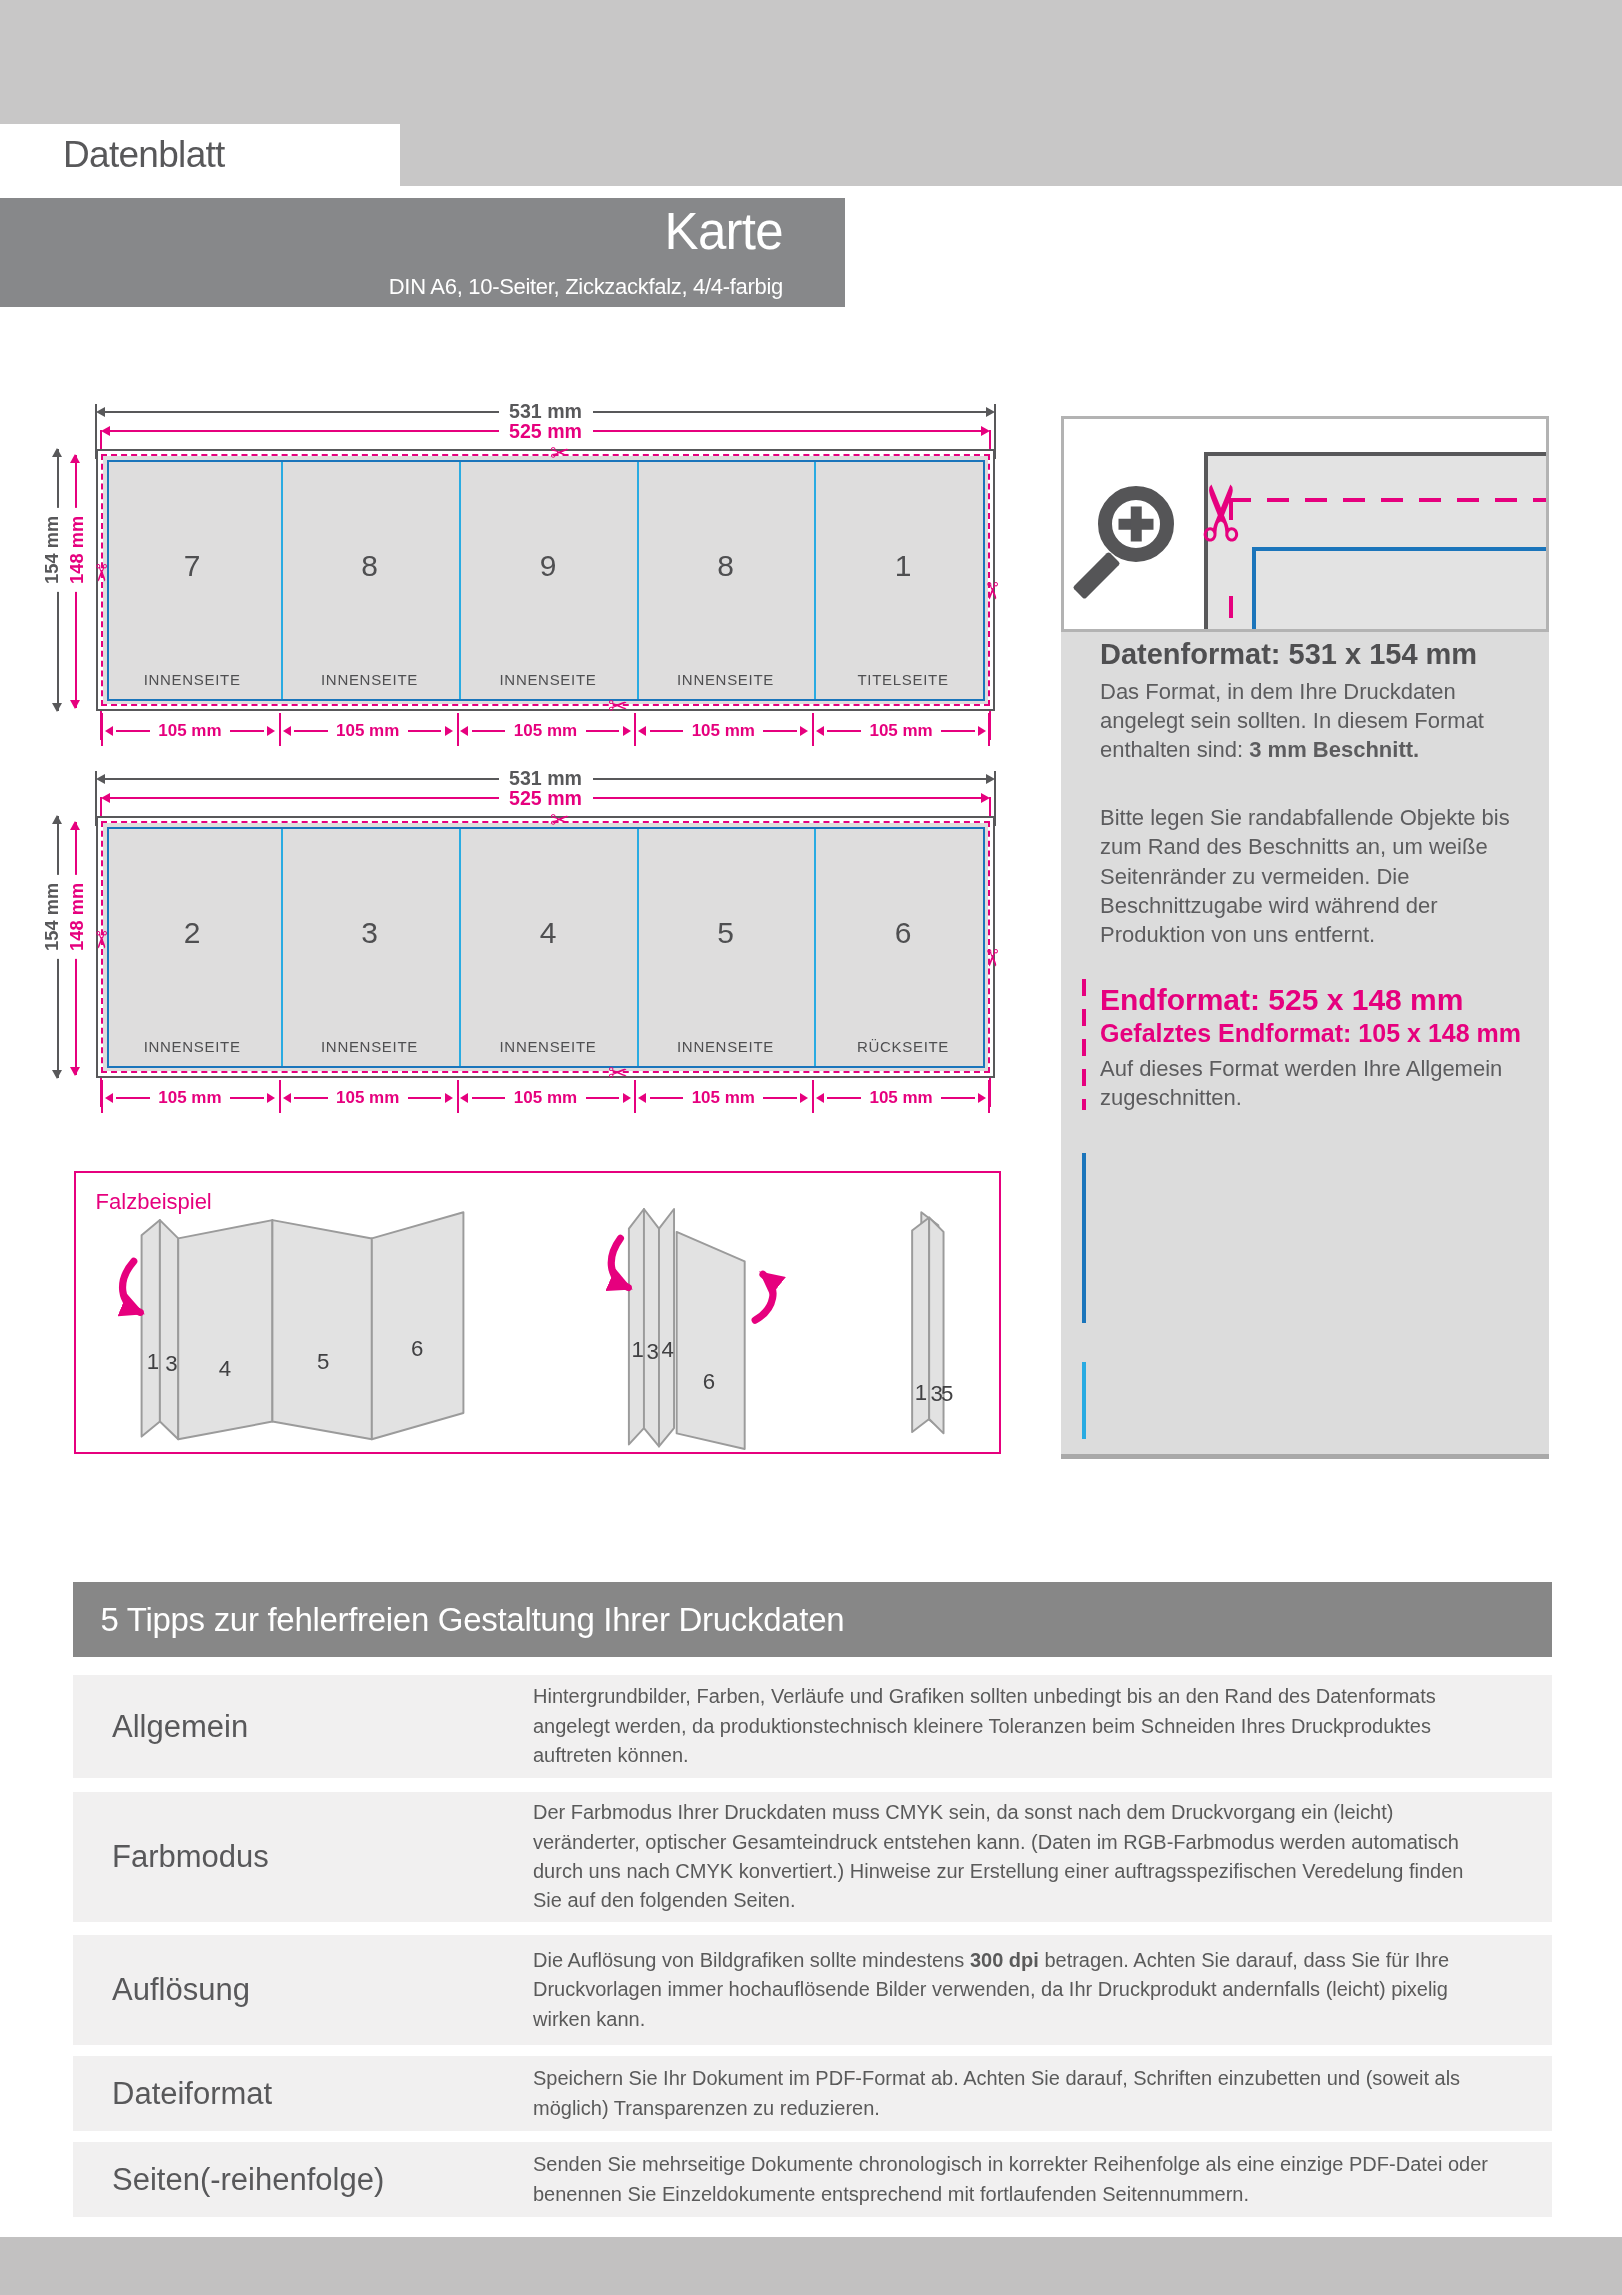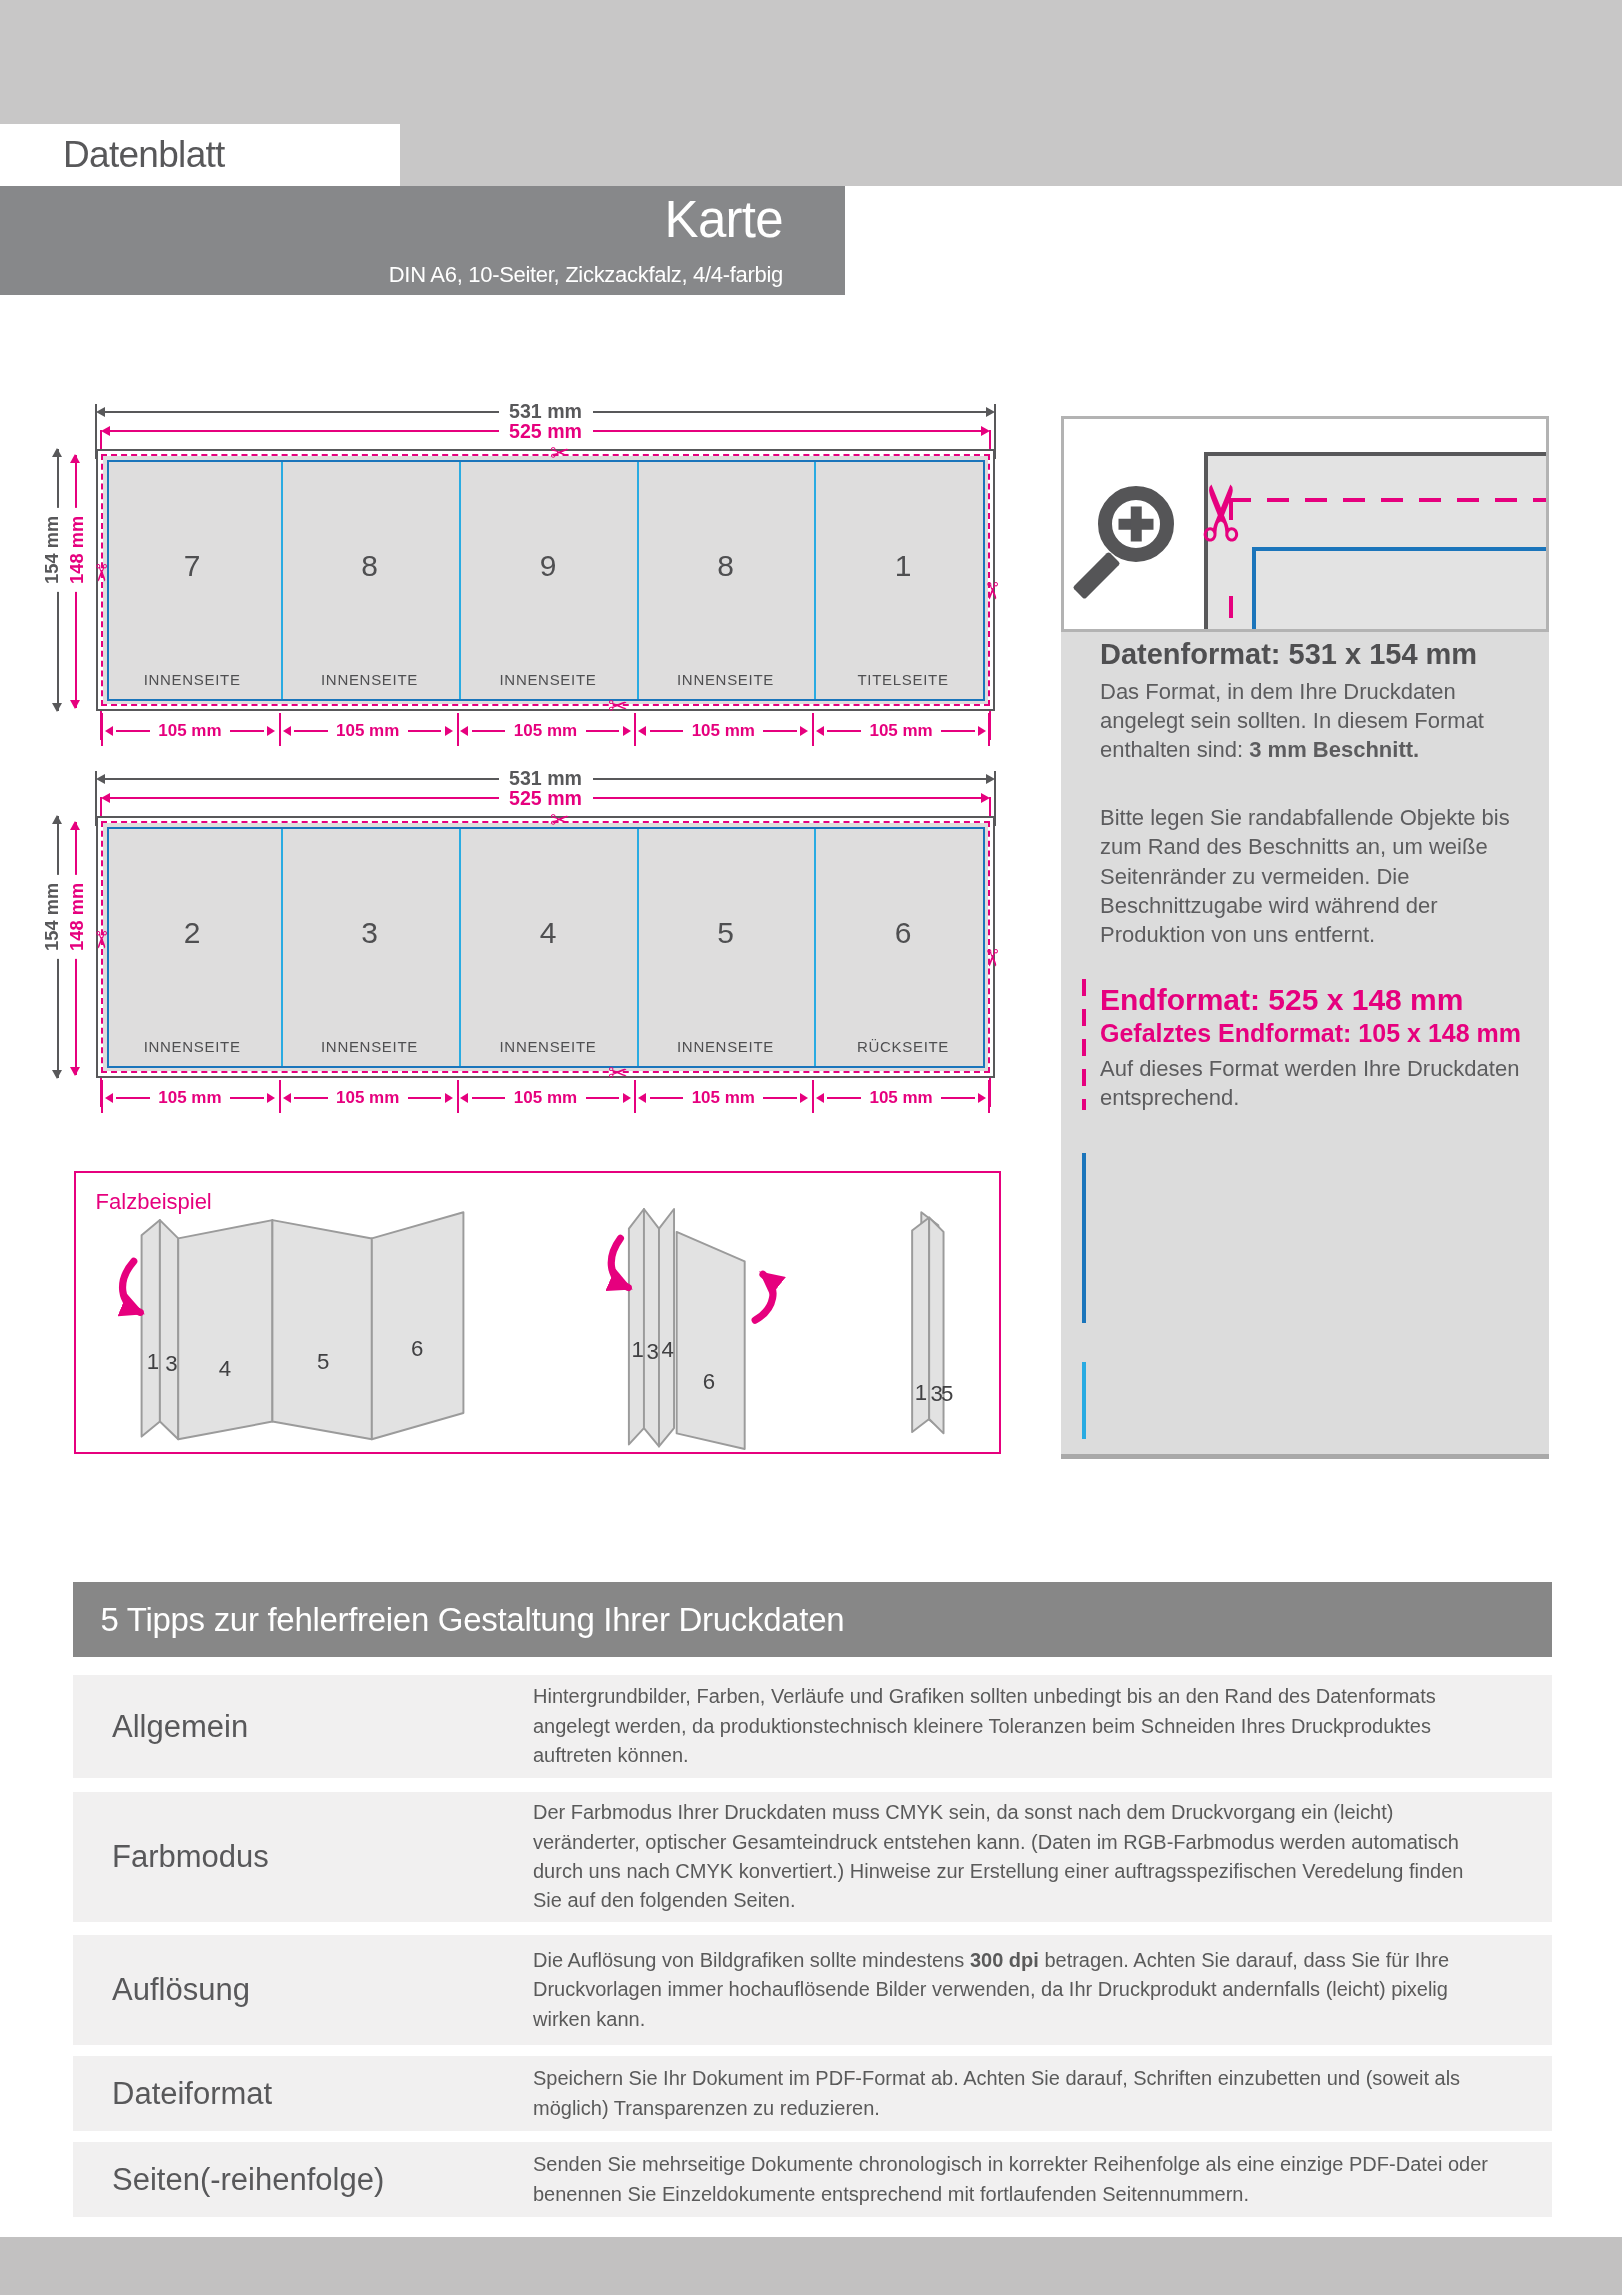--- a/index.html
+++ b/index.html
@@ -4,21 +4,21 @@
 <style>
   html,body{margin:0;padding:0;background:#ffffff;}
   .page{position:relative;width:1623px;height:2295px;background:#fff;overflow:hidden;
         font-family:"Liberation Sans",sans-serif;color:#58585a;}
 
   
   .top-band{position:absolute;left:0;top:0;width:1623px;height:186px;background:#c8c7c7;}
   .datenblatt-box{position:absolute;left:0;top:124px;width:400px;height:62px;background:#ffffff;
       display:flex;align-items:center;}
   .datenblatt-box span{font-size:37px;color:#58585a;padding-left:63px;letter-spacing:-0.7px;}
-  .karte-band{position:absolute;left:0;top:186px;width:845px;height:109px;background:#87888a;
+  .karte-band{position:absolute;left:0;top:198px;width:845px;height:109px;background:#87888a;
       display:flex;flex-direction:column;align-items:flex-end;justify-content:center;padding-right:62px;box-sizing:border-box;}
   .karte-title{font-size:51px;color:#fff;line-height:1;letter-spacing:-0.7px;}
   .karte-sub{font-size:22px;color:#fff;margin-top:17px;letter-spacing:-0.3px;}
 
   
   .hmeas{position:absolute;display:flex;align-items:center;height:17px;}
   .hline{flex:1;height:2px;background:var(--c);}
   .hlabel{font-size:19.6px;font-weight:700;color:var(--c);padding:0 10.5px;white-space:nowrap;}
   .harr-l{width:0;height:0;border:5.9px solid transparent;border-right:9.8px solid var(--c);border-left:0;}
   .harr-r{width:0;height:0;border:5.9px solid transparent;border-left:9.8px solid var(--c);border-right:0;}
@@ -374,21 +374,21 @@
     <div class="ip-sec" style="top:222px;">
       <div class="ip-h">Datenformat: 531 x 154 mm</div>
       <div class="ip-p"><span>Das Format, in dem Ihre Druckdaten angelegt sein sollten. In diesem Format enthalten sind: </span><b>3 mm Beschnitt.</b></div>
       <div class="ip-p" style="margin-top:38px;">Bitte legen Sie randabfallende Objekte bis zum Rand des Beschnitts an, um weiße Seitenränder zu vermeiden. Die Beschnittzugabe wird während der Produktion von uns entfernt.</div>
     </div>
 
     <div class="secline dash" style="top:563px;height:131px;"></div>
     <div class="ip-sec" style="top:567px;">
       <div class="ip-h mag-c">Endformat: 525 x 148 mm</div>
       <div class="ip-sub">Gefalztes Endformat: 105 x 148 mm</div>
-      <div class="ip-p">Auf dieses Format werden Ihre Druckdaten entsprechend.</div>
+      <div class="ip-p">Auf dieses Format werden Ihre Allgemein zugeschnitten.</div>
     </div>
 
     <div class="secline blue" style="top:737px;height:170px;"></div>
 
     <div class="secline cyan" style="top:946px;height:77px;"></div>
   </div>
 
   <div class="tips-band">
     <span>5 Tipps zur fehlerfreien Gestaltung Ihrer Druckdaten</span>
   </div>

